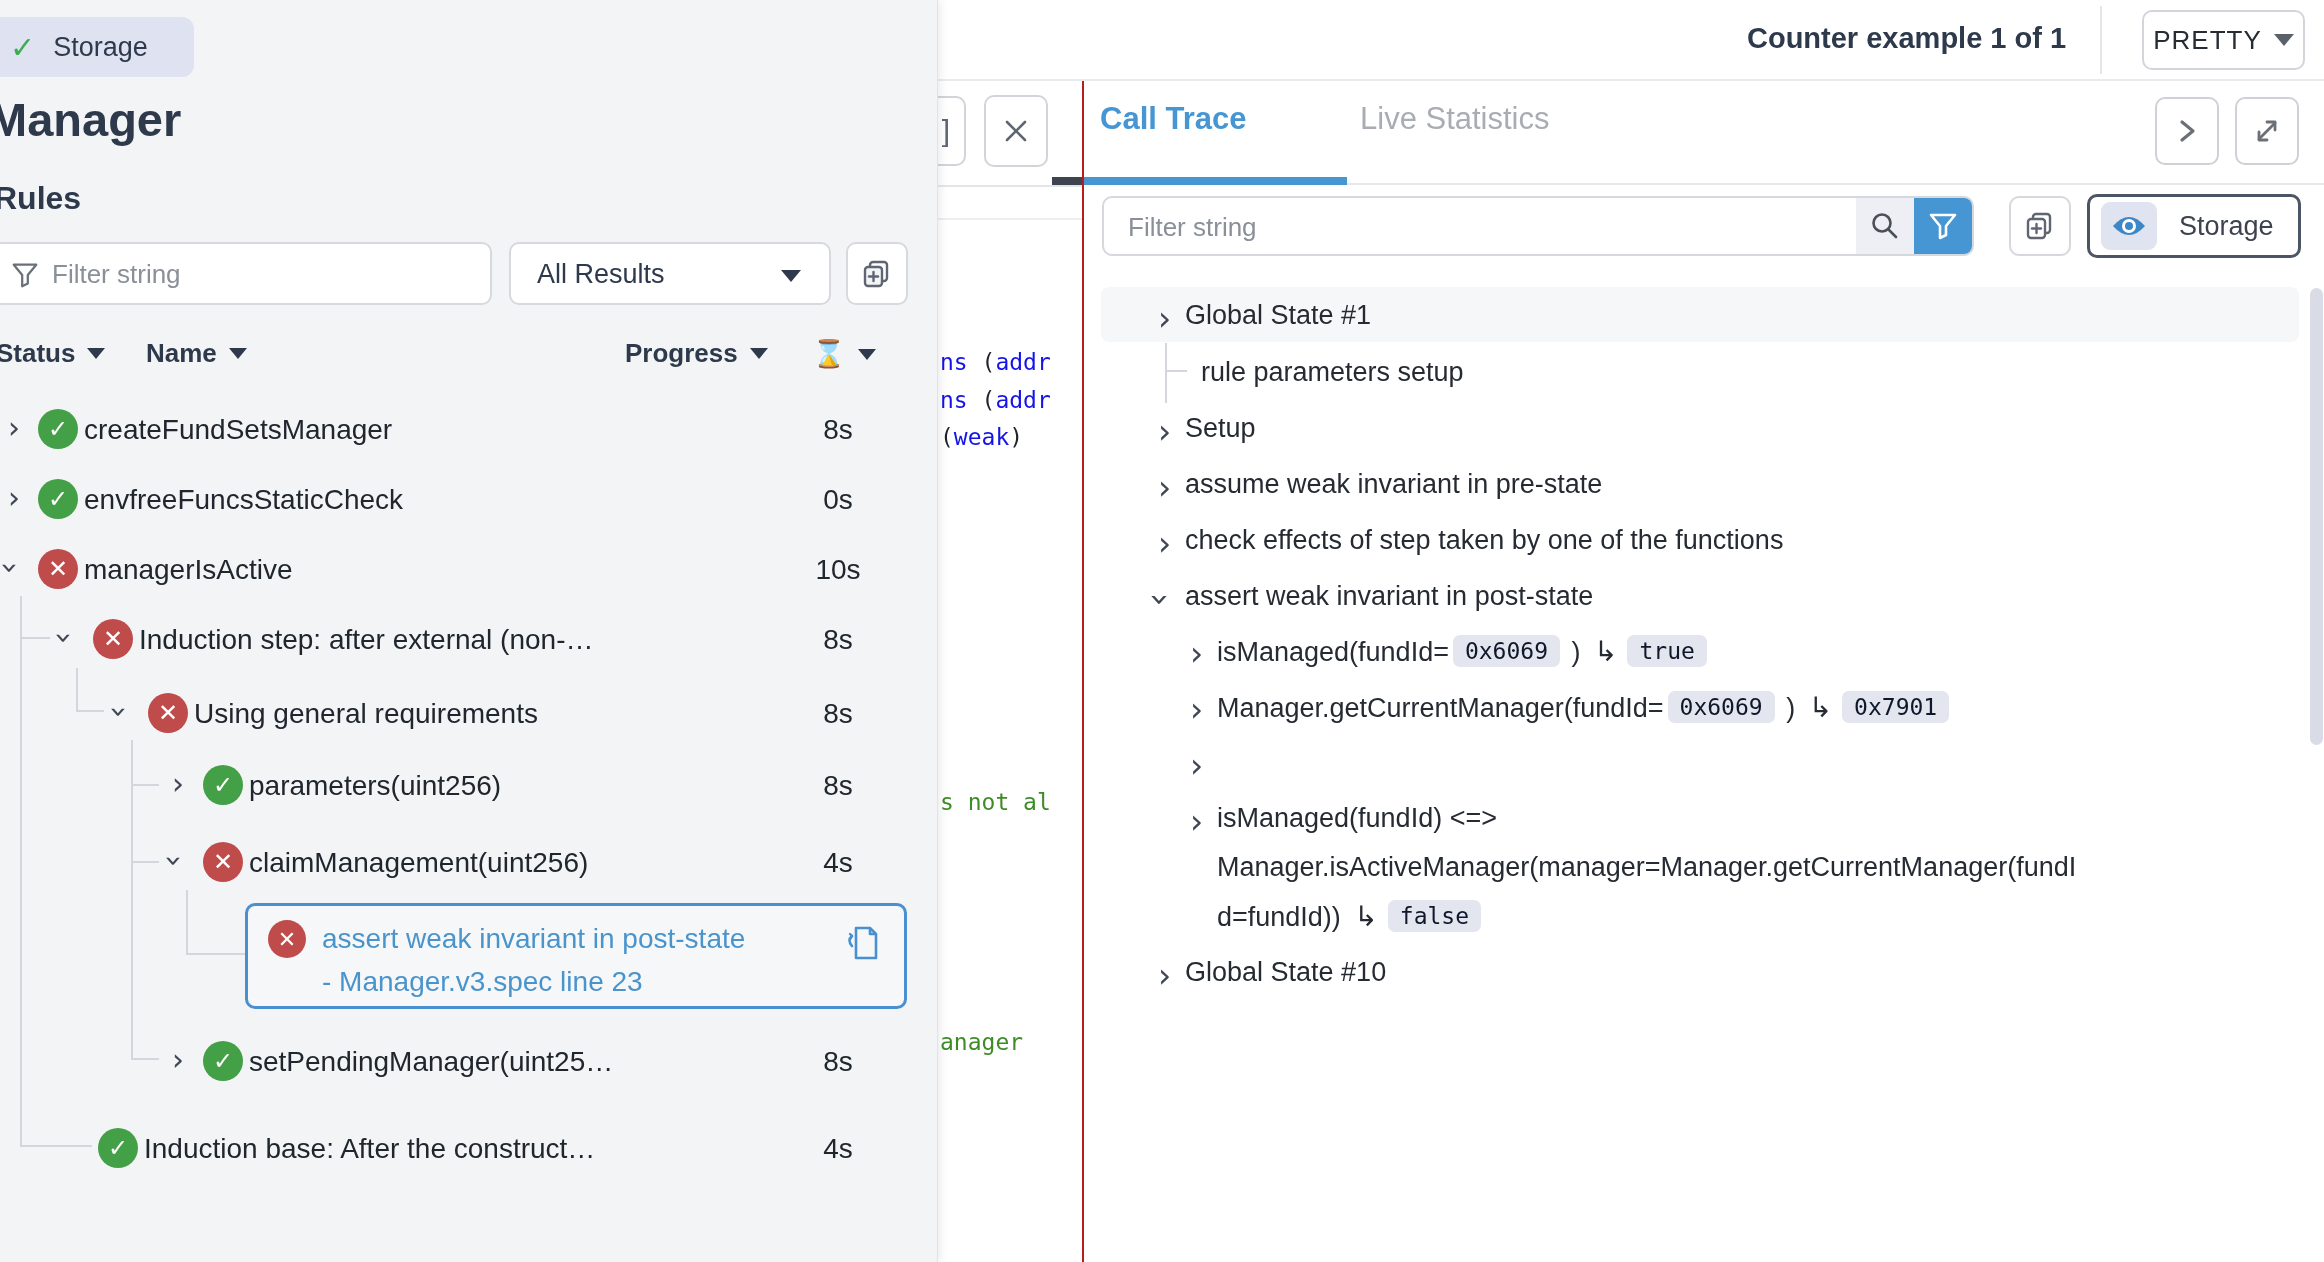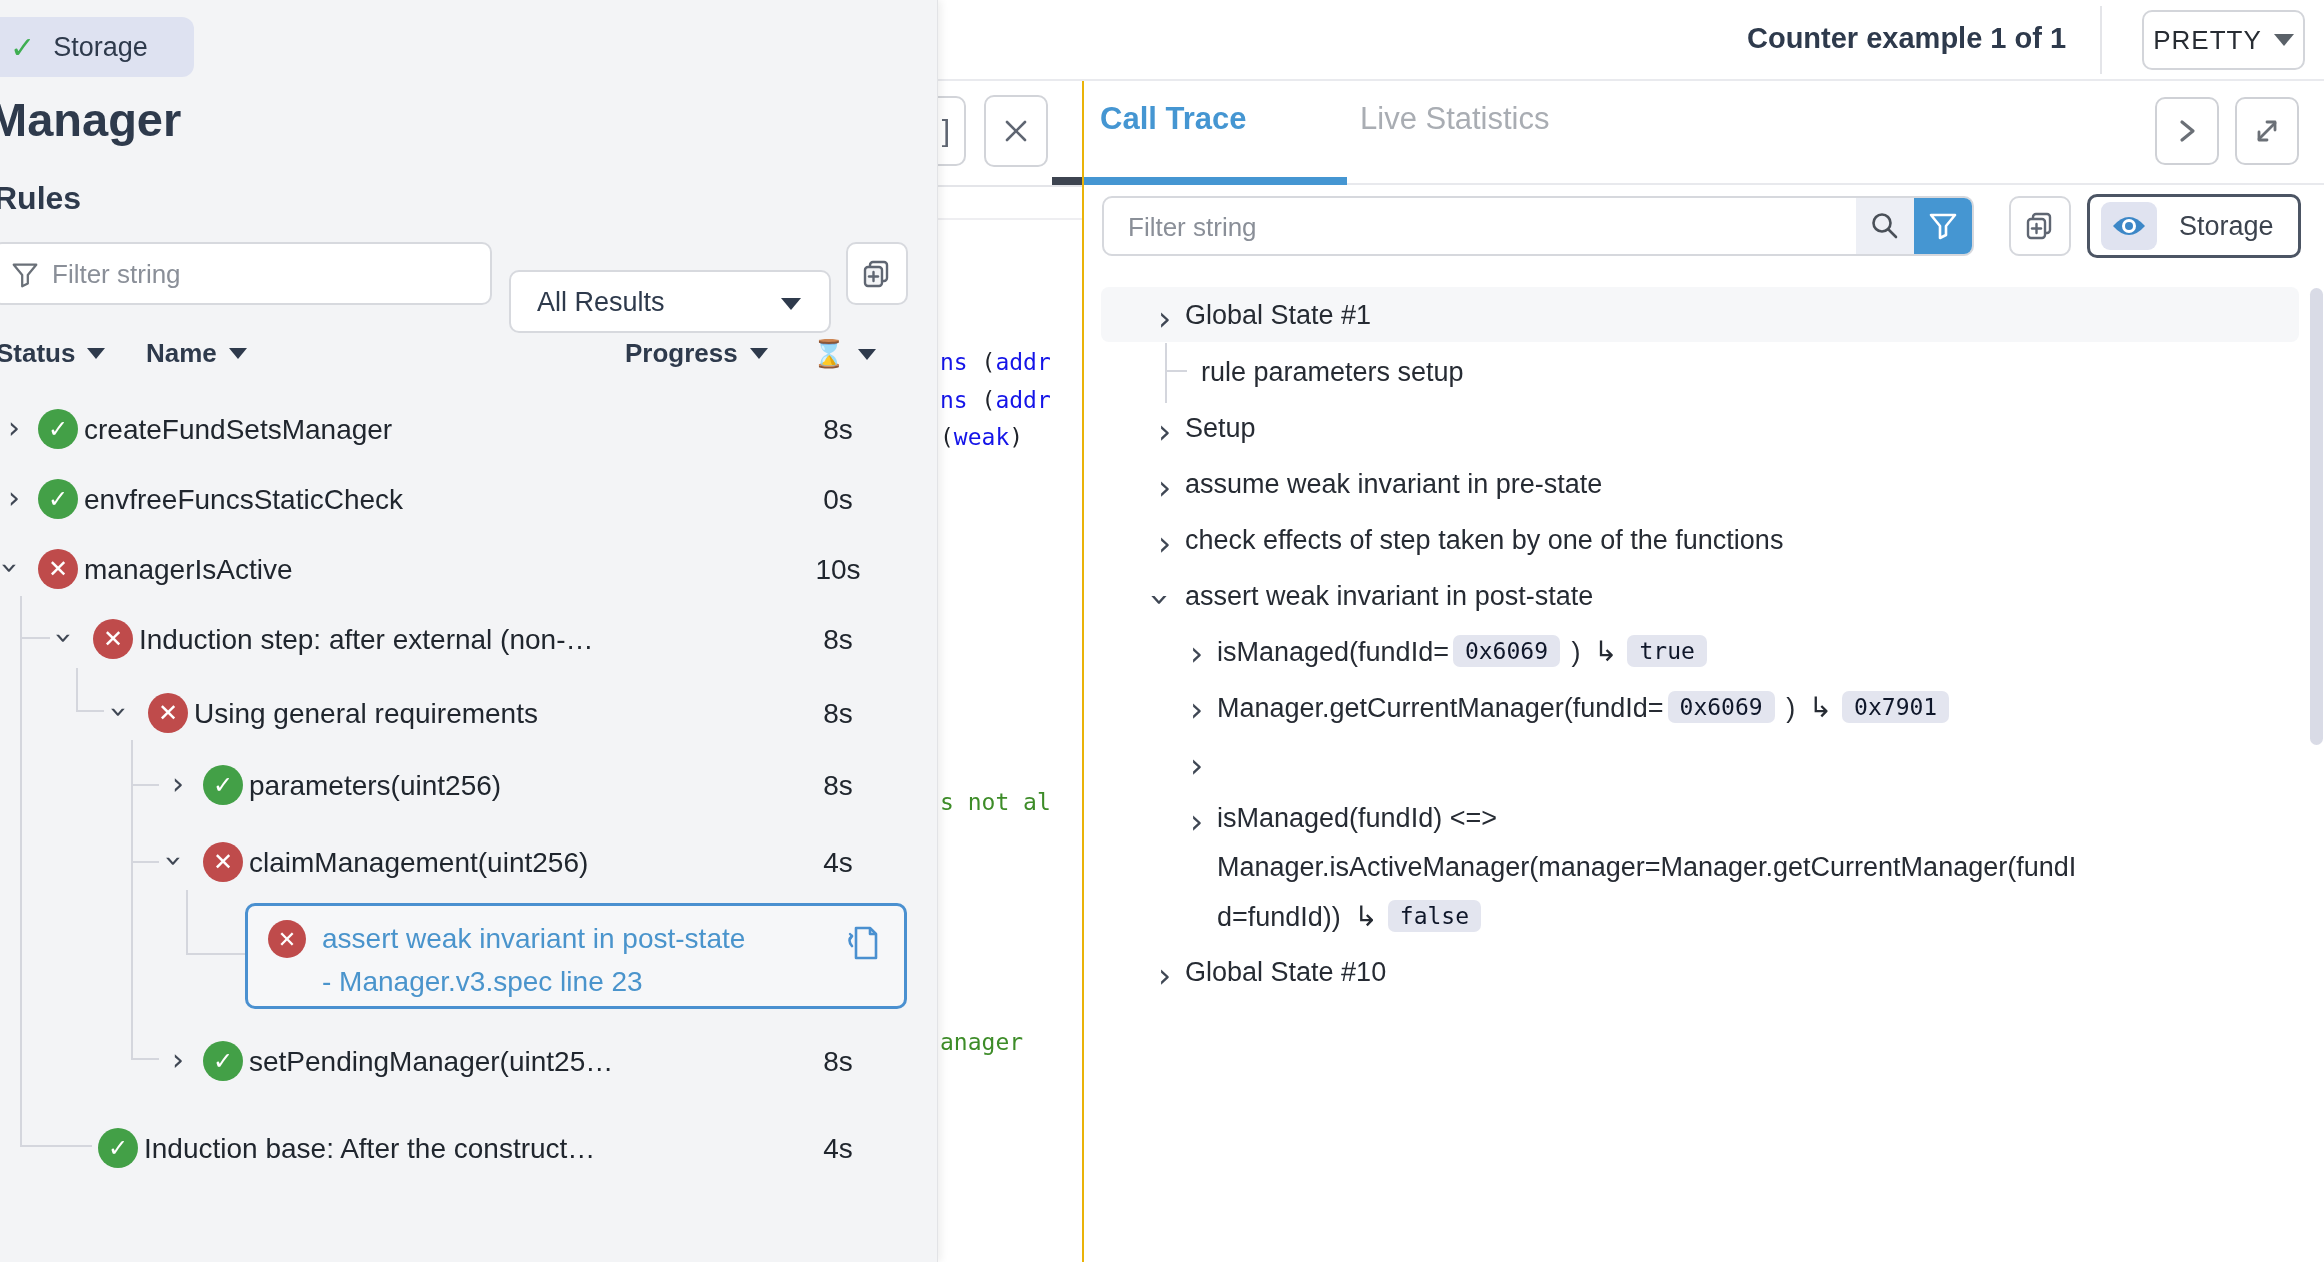--- a/index.html
+++ b/index.html
@@ -29,21 +29,21 @@
   .close-btn { left:46px; top:14px; width:64px; height:72px; display:flex; align-items:center; justify-content:center; cursor:pointer; }
   .dark-tabbar { position:absolute; left:114px; top:96px; width:30px; height:9px; background:#3d4450; }
   .strip-line1 { position:absolute; left:0; top:104px; width:144px; height:2px; background:#e4e5e9; }
   .strip-line2 { position:absolute; left:0; top:137px; width:144px; height:2px; background:#eeeef1; }
   .code-line { position:absolute; left:2px; white-space:pre; font-family:"DejaVu Sans Mono", monospace;
     font-size:23px; }
   .c-blue { color:#1414e8; } .c-black { color:#20242b; } .c-green { color:#3d8c28; }
 
   
   .right-panel { position:absolute; left:1082px; top:81px; width:1242px; height:1181px;
-    background:#fff; border-left:2px solid #eab308; z-index:1; }
+    background:#fff; border-left:2px solid #b91c1c; z-index:1; }
   .tabbar { position:absolute; left:0; top:0; width:1242px; height:104px; border-bottom:2px solid #e8e9ed; }
   .tab { position:absolute; top:20px; font-size:31px; cursor:pointer; white-space:nowrap; }
   .tab.active { left:16px; color:#4596d2; font-weight:700; }
   .tab.inactive { left:276px; color:#a9adb3; font-weight:400; }
   .tab-underline { position:absolute; left:0; top:96px; width:263px; height:8px; background:#4596d2; }
   .icon-btn { position:absolute; top:16px; width:64px; height:68px; border:2px solid #cfd1d6;
     border-radius:10px; background:#fff; display:flex; align-items:center; justify-content:center; cursor:pointer; }
   .btn-next { left:1071px; } .btn-expand { left:1151px; }
 
   .trace-filter { position:absolute; left:18px; top:115px; width:872px; height:60px;
@@ -82,21 +82,21 @@
   .exec-check { color:#3fae52; font-size:30px; font-weight:700; margin-left:24px;
     font-family:"DejaVu Sans", sans-serif; }
   .exec-lbl { font-size:27px; color:#2e3a4c; margin-left:18px; }
   .lp-title { position:absolute; left:-12px; top:92px; font-size:47px; font-weight:700; color:#2e3a4c; }
   .lp-subtitle { position:absolute; left:-6px; top:180px; font-size:32px; font-weight:700; color:#2e3a4c; }
 
   .rules-filter { position:absolute; left:-8px; top:242px; width:500px; height:63px; background:#fff;
     border:2px solid #d7d9de; border-radius:10px; }
   .rules-filter .ph { position:absolute; left:58px; top:15px; font-size:26px; color:#8a8f98; }
   .allres { position:absolute; left:509px; top:242px; width:322px; height:63px; background:#fff;
-    border:2px solid #d7d9de; border-radius:10px; cursor:pointer;margin-top:28px; }
+    border:2px solid #d7d9de; border-radius:10px; cursor:pointer; }
   .allres .lbl { position:absolute; left:26px; top:15px; font-size:27px; color:#2e3a4c; }
   .allres .caret-dn { position:absolute; right:28px; top:26px; }
   .copy-btn1 { position:absolute; left:846px; top:242px; width:62px; height:63px; background:#fff;
     border:2px solid #d7d9de; border-radius:10px; display:flex; align-items:center; justify-content:center; cursor:pointer; }
 
   .col-hdr { position:absolute; top:338px; font-size:26px; font-weight:700; color:#2e3a4c; cursor:pointer; }
   .sort-caret { display:inline-block; width:0; height:0; border-left:9px solid transparent;
     border-right:9px solid transparent; border-top:11px solid #2e3a4c; margin-left:12px; vertical-align:3px; }
   .hourglass { font-family:"DejaVu Sans", sans-serif; font-size:27px; color:#2e3a4c; }
 

